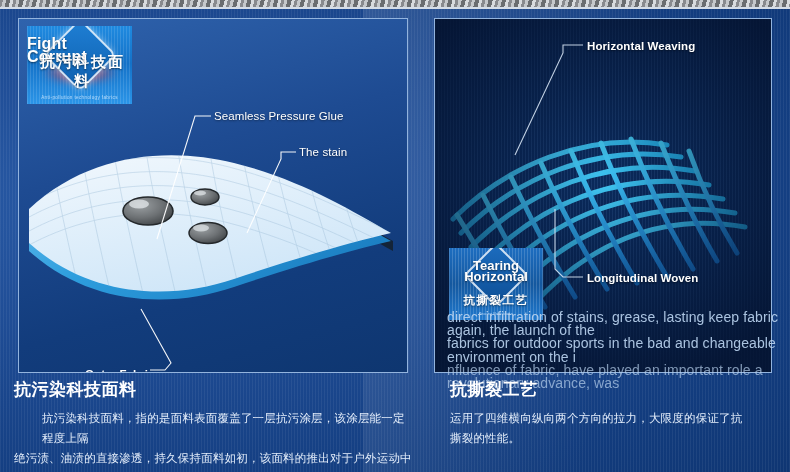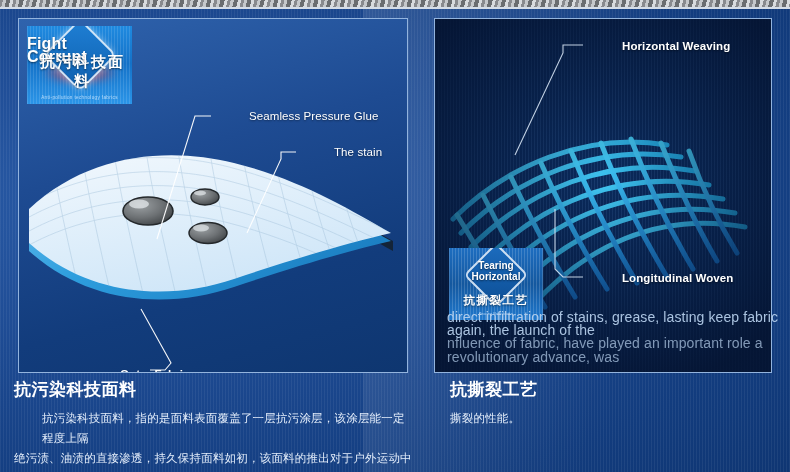--- a/index.html
+++ b/index.html
@@ -94,21 +94,20 @@
     text-align:center; color:#d8ecff; font-size:4.5px; letter-spacing:.4px;
     opacity:.8;
   }
 
   
   .sheet-wrap{ position:absolute; left:0; top:128px; width:390px; height:200px; }
   .callout{
     position:absolute; color:#fff; font-size:11.5px; line-height:14px;
     letter-spacing:.1px;
     text-shadow:0 1px 2px rgba(0,0,0,.45);
-    margin-left:35px;
   }
   .c-glue{ left:195px; top:90px; width:140px; }
   .c-stain{ left:280px; top:126px; }
   .c-outer{ left:66px; top:348px; font-weight:600; }
 
   
   .rp-tex{
     position:absolute; inset:0;
     background:repeating-linear-gradient(90deg, rgba(120,170,230,.13) 0 1px, rgba(0,0,0,0) 1px 3px);
   }
@@ -129,21 +128,21 @@
     background:repeating-linear-gradient(90deg, rgba(255,255,255,.16) 0 1px, rgba(0,0,0,0) 1px 3px);
   }
   .diamond2{
     position:absolute; left:50%; top:4px; width:46px; height:46px;
     transform:translateX(-50%) rotate(45deg);
     background:linear-gradient(135deg,#1c6cbe,#0d4f96);
     border:2px solid #cddff2; border-radius:6px;
   }
   .diamond2-txt{
     position:absolute; left:0; top:13px; width:100%; text-align:center;
-    color:#fff; font-weight:bold; font-size:10px; line-height:10.5px;
+    color:#fff; font-weight:bold; font-size:13px; line-height:10.5px;
     text-shadow:0 1px 2px rgba(0,0,0,.55);
   }
   .badge2-cn{
     position:absolute; left:0; bottom:12px; width:100%; text-align:center;
     color:#fff; font-weight:bold; font-size:11.5px; letter-spacing:1.5px;
     text-shadow:0 1px 2px rgba(0,0,0,.5);
   }
   .badge2-en{
     position:absolute; left:0; bottom:4px; width:100%; text-align:center;
     color:#cfe6ff; font-size:4px; opacity:.75;
@@ -327,33 +326,35 @@
       <div>Tearing</div>
       <div>Horizontal</div>
     </div>
     <div class="badge2-cn">抗撕裂工艺</div>
     <div class="badge2-en">Tearing Resistance</div>
   </div>
 </div>
 
 <div class="eng-para">
   <div>direct infiltration of stains, grease, lasting keep fabric again, the launch of the</div>
+  <div>fabrics for outdoor sports in the bad and changeable environment on the i</div>
   <div class="l3">nfluence of fabric, have played an important role a revolutionary advance, was</div>
 </div>
 
 <div class="foot">
 
   <div class="foot-l">
     <div class="f-title">抗污染科技面料</div>
     <div class="f-body">
       <div class="indent">抗污染科技面料，指的是面料表面覆盖了一层抗污涂层，该涂层能一定程度上隔</div>
       <div>绝污渍、油渍的直接渗透，持久保持面料如初，该面料的推出对于户外运动中恶劣多</div>
 
     </div>
   </div>
 
   <div class="foot-r">
     <div class="f-title">抗撕裂工艺</div>
     <div class="f-body">
+      <div>运用了四维横向纵向两个方向的拉力，大限度的保证了抗</div>
       <div>撕裂的性能。</div>
     </div>
   </div>
 </div>
 
 </body></html>

